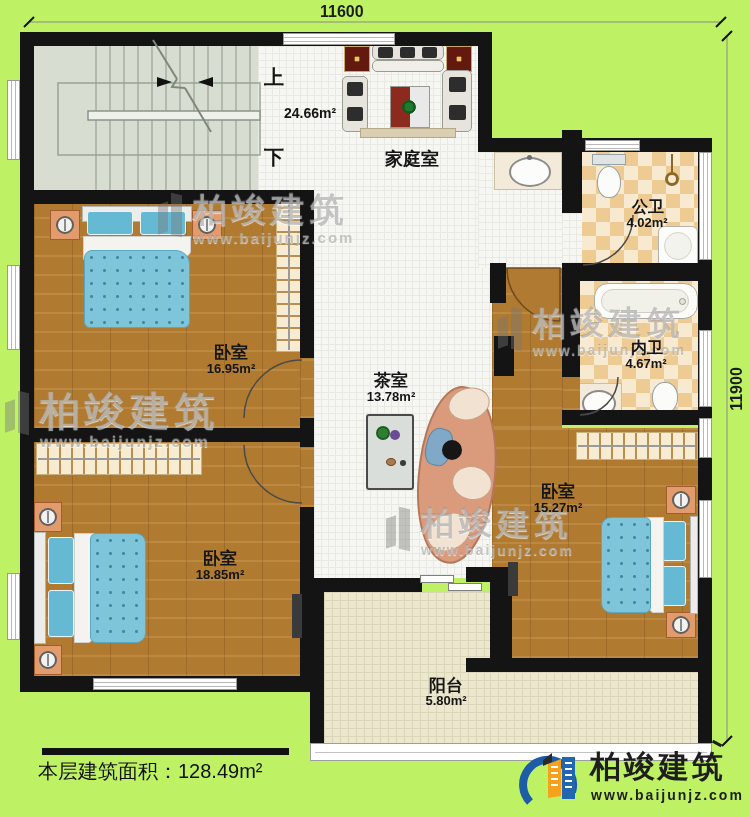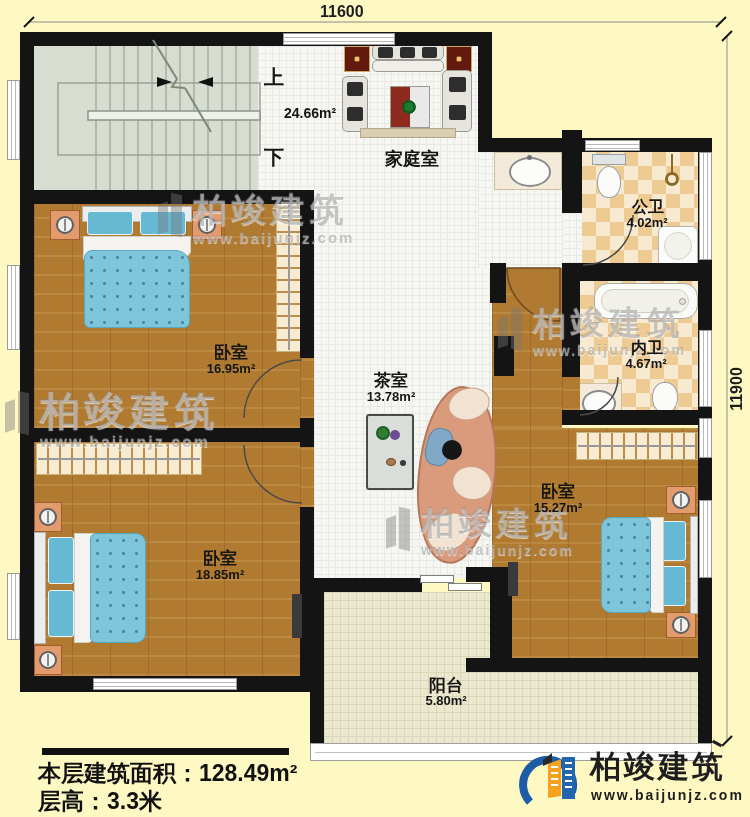--- a/index.html
+++ b/index.html
@@ -1,17 +1,17 @@
 <!DOCTYPE html>
 <html><head>
 <meta charset="utf-8">
 <style>
   html,body{margin:0;padding:0;background:#e9e9e9;}
   *{box-sizing:border-box;}
-  .canvas{position:relative;width:750px;height:817px;background:#fef9c3;overflow:hidden;
+  .canvas{position:relative;width:750px;height:817px;background:#bef264;overflow:hidden;
           font-family:"Liberation Sans","DejaVu Sans",sans-serif;}
   .abs{position:absolute;}
   
   .floor-tile{background-color:#f6f6f2;
     background-image:linear-gradient(#e9e9e4 1px,transparent 1px),linear-gradient(90deg,#e9e9e4 1px,transparent 1px);
     background-size:7px 7px;}
   .floor-wood{background-color:#b07a30;
     background-image:repeating-linear-gradient(90deg,rgba(90,50,10,.22) 0 1px,transparent 1px 38px),
                      repeating-linear-gradient(0deg,rgba(255,228,170,.14) 0 2px,transparent 2px 19px);}
   .floor-checker{background:conic-gradient(#eecb93 0 25%,#f8ead0 0 50%,#eecb93 0 75%,#f8ead0 0) 0 0/28px 28px;}
@@ -63,21 +63,21 @@
   .wm-icon{width:30px;height:46px;position:relative;flex:none;}
   .wm-icon::before{content:"";position:absolute;left:3px;top:11px;width:10px;height:30px;
       background:currentColor;transform:skewY(-20deg);}
   .wm-icon::after{content:"";position:absolute;left:16px;top:2px;width:11px;height:42px;
       background:currentColor;transform:skewY(12deg);}
   
   .dim-text{position:absolute;font-weight:bold;color:#1c1c1c;font-size:16px;z-index:50;}
   
   .tb-title{position:absolute;left:40px;top:702px;font-size:33px;color:#111;z-index:50;letter-spacing:1px;}
   .tb-rule{position:absolute;left:42px;top:748px;width:247px;height:7px;background:#111;z-index:50;}
-  .tb-line{position:absolute;font-size:23px;color:#111;z-index:50;font-weight:bold;}
+  .tb-line{position:absolute;font-size:20px;color:#111;z-index:50;font-weight:normal;}
   
   .brand-name{position:absolute;left:590px;top:746px;font-size:31px;font-weight:bold;color:#1e1e1e;
       letter-spacing:3px;z-index:50;}
   .brand-tick{position:absolute;left:712px;top:742px;width:10px;height:3px;background:#1e1e1e;
       transform:rotate(28deg);z-index:50;}
   .brand-url{position:absolute;left:591px;top:787px;font-size:14px;font-weight:bold;color:#1e1e1e;
       letter-spacing:2px;z-index:50;}
   svg.linework{position:absolute;left:0;top:0;z-index:30;pointer-events:none;}
   .railing{position:absolute;background:#fff;border:1px solid #9e9e9e;z-index:24;}
   .railing::after{content:"";position:absolute;left:4px;right:4px;top:50%;height:1px;background:#c2c2c2;}
@@ -366,21 +366,20 @@
     <div class="wm-textcol">
       <span class="wm-name" style="font-size:33px;">柏竣建筑</span>
       <span class="wm-url" style="font-size:14px;">www.baijunjz.com</span>
     </div>
   </div>
 
   <div class="tb-rule"></div>
   <div class="tb-line" style="left:38px;top:758px;">
     <span>本层建筑面积：</span><span>128.49m²</span>
   </div>
-  <div class="tb-line" style="left:38px;top:786px;">层高：3.3米</div>
 
   <svg class="abs" style="left:516px;top:748px;z-index:50;" width="68" height="62" viewBox="0 0 68 62">
     <path d="M14,54 A25,25 0 1 1 56,44" fill="none" stroke="#1d5ca6" stroke-width="8"></path>
     <polygon points="27,12 36,5 36,14 27,18" fill="#2a2a2a"></polygon>
     <polygon points="32,16 45,11 45,48 32,50" fill="#f6a21c"></polygon>
     <rect x="46" y="9" width="13" height="42" fill="#2166ae"></rect>
     <g fill="#ffffff">
       <rect x="35" y="18" width="7" height="2"></rect>
         <rect x="35" y="24" width="7" height="2"></rect>
       <rect x="35" y="30" width="7" height="2"></rect>

